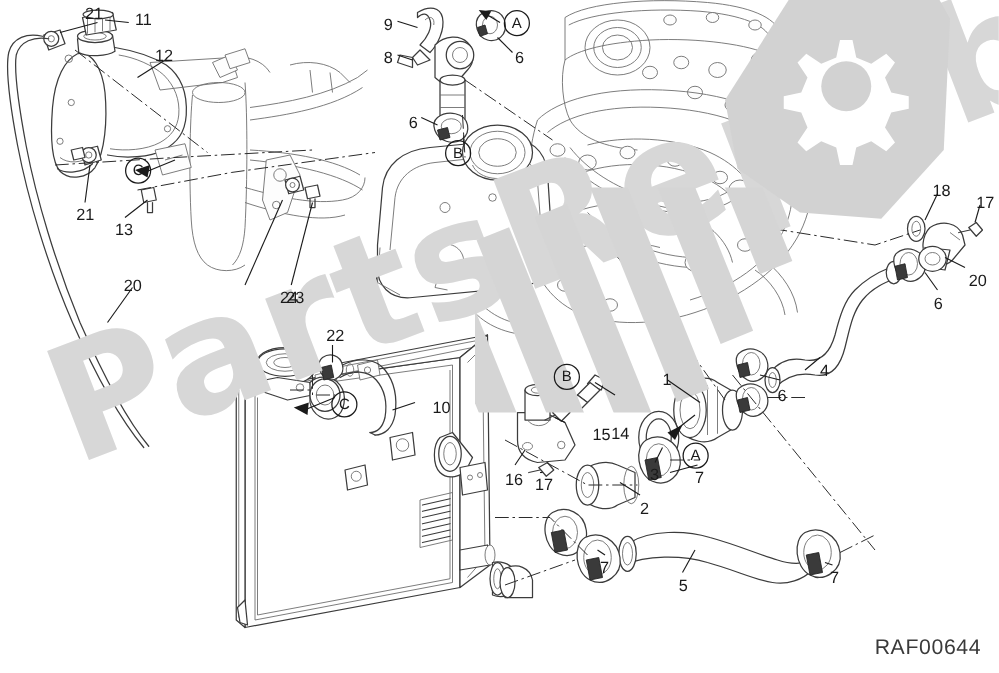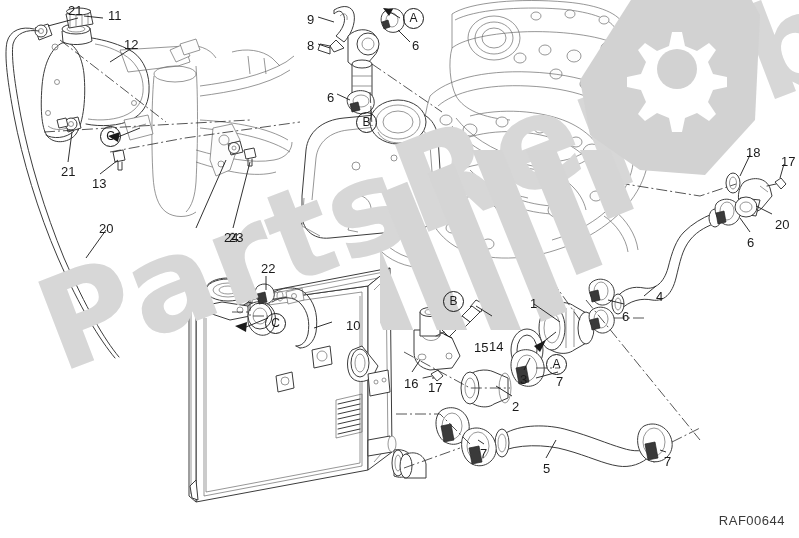--- a/index.html
+++ b/index.html
@@ -40,21 +40,21 @@
     font-size:13px;
     color:#1a1a1a;
     z-index:10;
     white-space:nowrap;
     line-height:13px;
   }
   .code{
     position:absolute;
     right:14px;bottom:10px;
     font-family:"Liberation Sans",sans-serif;
-    font-size:13px;
+    font-size:17px;
     color:#3a3a3a;
     letter-spacing:.5px;
     z-index:10;
     text-align:center;
   }
   .cmark{
     position:absolute;
     width:19px;height:19px;
     border:1.3px solid #1a1a1a;
     border-radius:50%;

